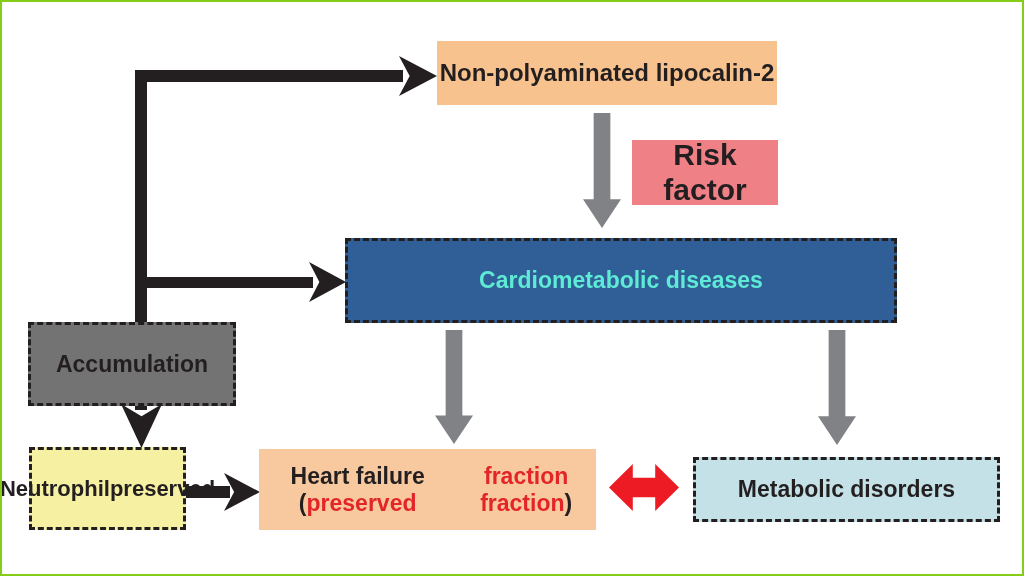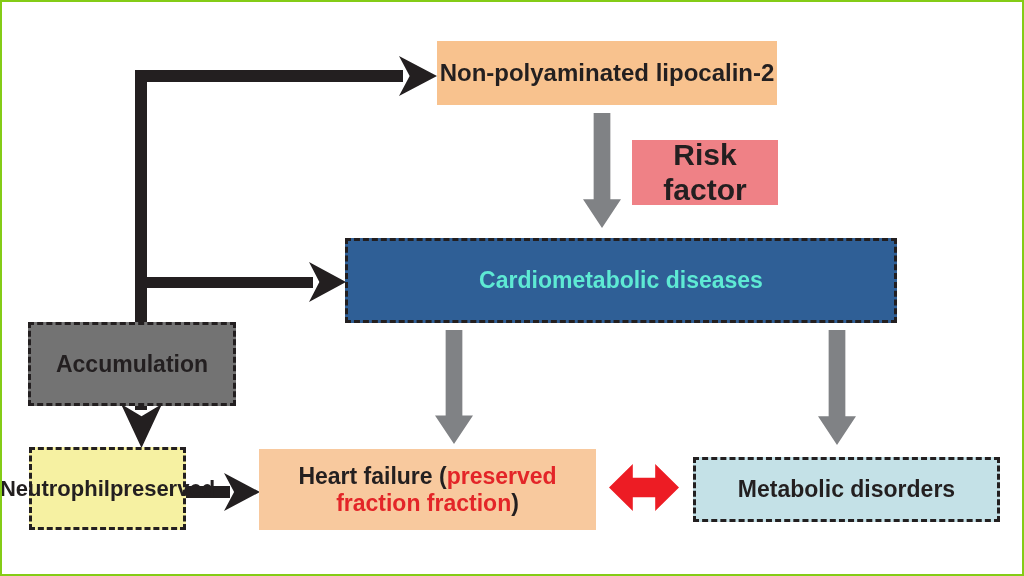--- a/index.html
+++ b/index.html
@@ -15,21 +15,21 @@
     position:absolute;display:flex;align-items:center;justify-content:center;
     text-align:center;font-weight:700;color:#231f20;box-sizing:border-box;z-index:3;
     line-height:1.15;
   }
   .dashed{border:3px dashed #231f20;}
   .box-lipocalin{left:437px;top:41px;width:340px;height:64px;background:#f8c28e;font-size:24px;}
   .box-risk{left:632px;top:140px;width:146px;height:65px;background:#ef8186;font-size:30px;}
   .box-cardio{left:345px;top:238px;width:552px;height:85px;background:#2f5f96;color:#5eead4;font-size:23px;}
   .box-accum{left:28px;top:322px;width:208px;height:84px;background:#737373;font-size:23px;}
   .box-neut{left:29px;top:447px;width:157px;height:83px;background:#f6f1a2;font-size:22px;flex-direction:row;}
-  .box-heart{left:259px;top:449px;width:337px;height:81px;background:#f8c99e;font-size:23px;flex-direction:column;}
+  .box-heart{left:259px;top:449px;width:337px;height:81px;background:#f8c99e;font-size:23px;}
   .box-meta{left:693px;top:457px;width:307px;height:65px;background:#c4e1e7;font-size:23px;}
   .hl{color:#e32528;}
 
   
   .bline{position:absolute;background:#231f20;z-index:1;}
   .trunk{left:135px;top:70px;width:12px;height:340px;}
   .branch-top{left:135px;top:70px;width:268px;height:12px;}
   .branch-mid{left:135px;top:277px;width:178px;height:11px;}
   .shaft-neut{left:186px;top:486px;width:44px;height:12px;}
 

